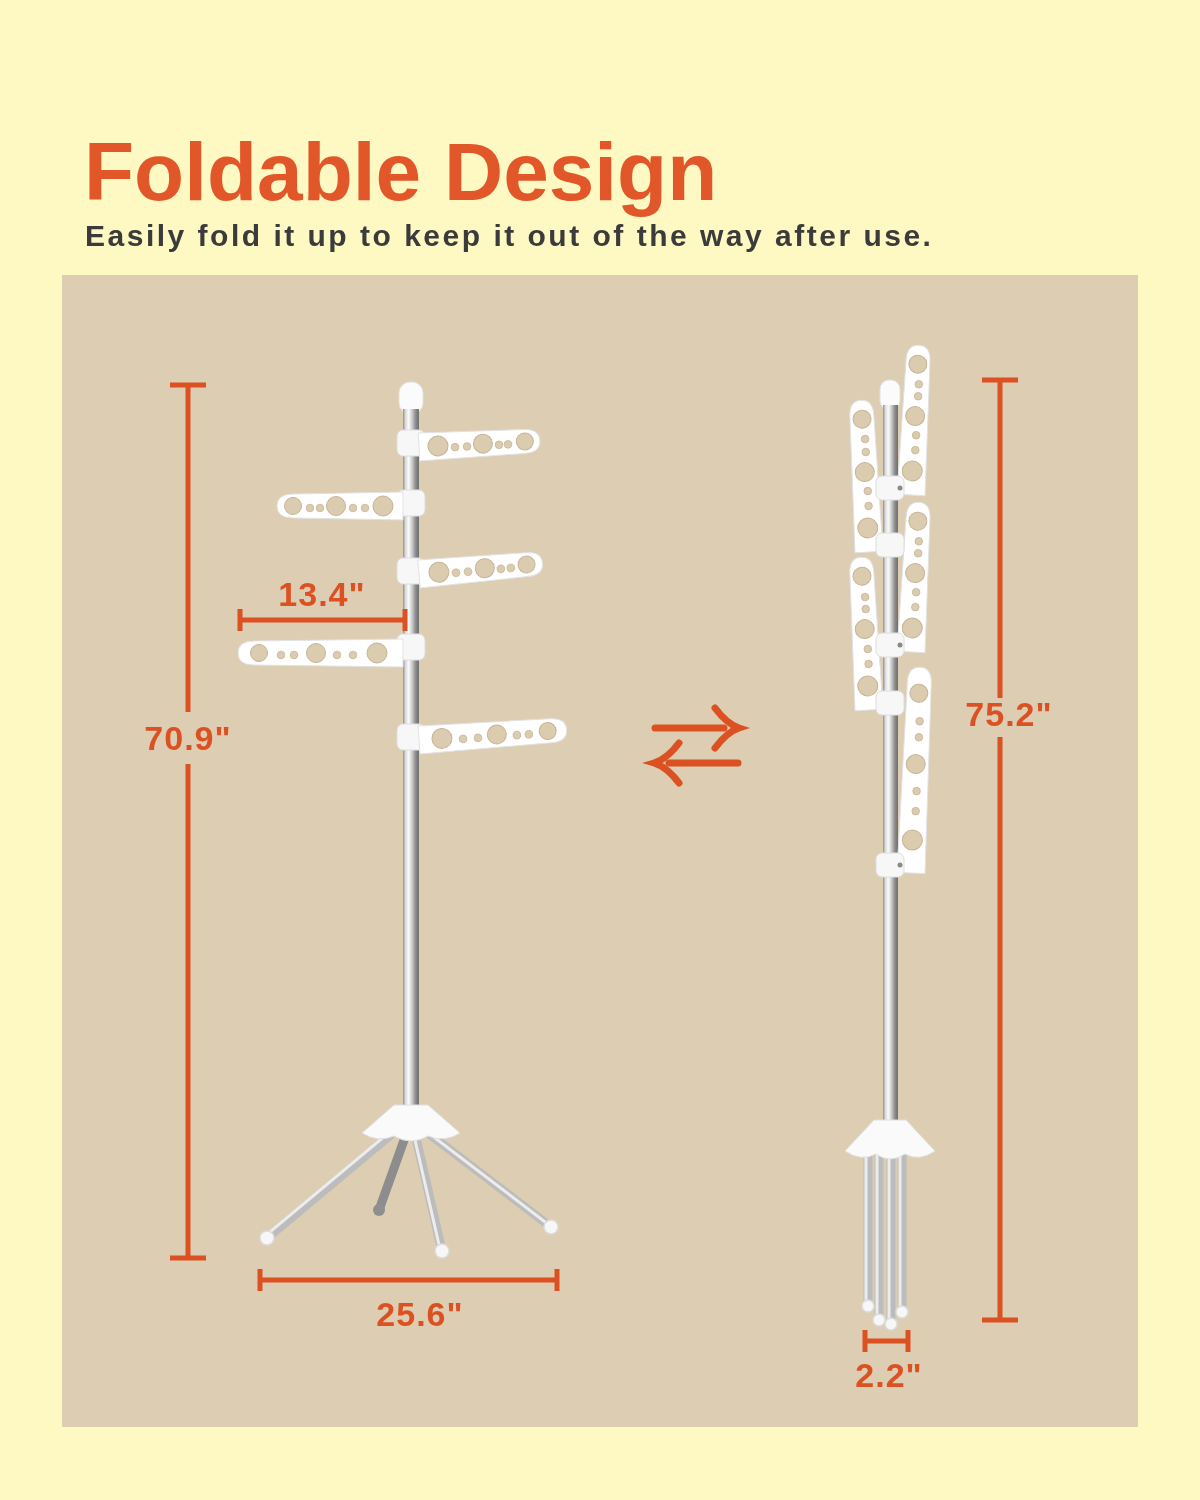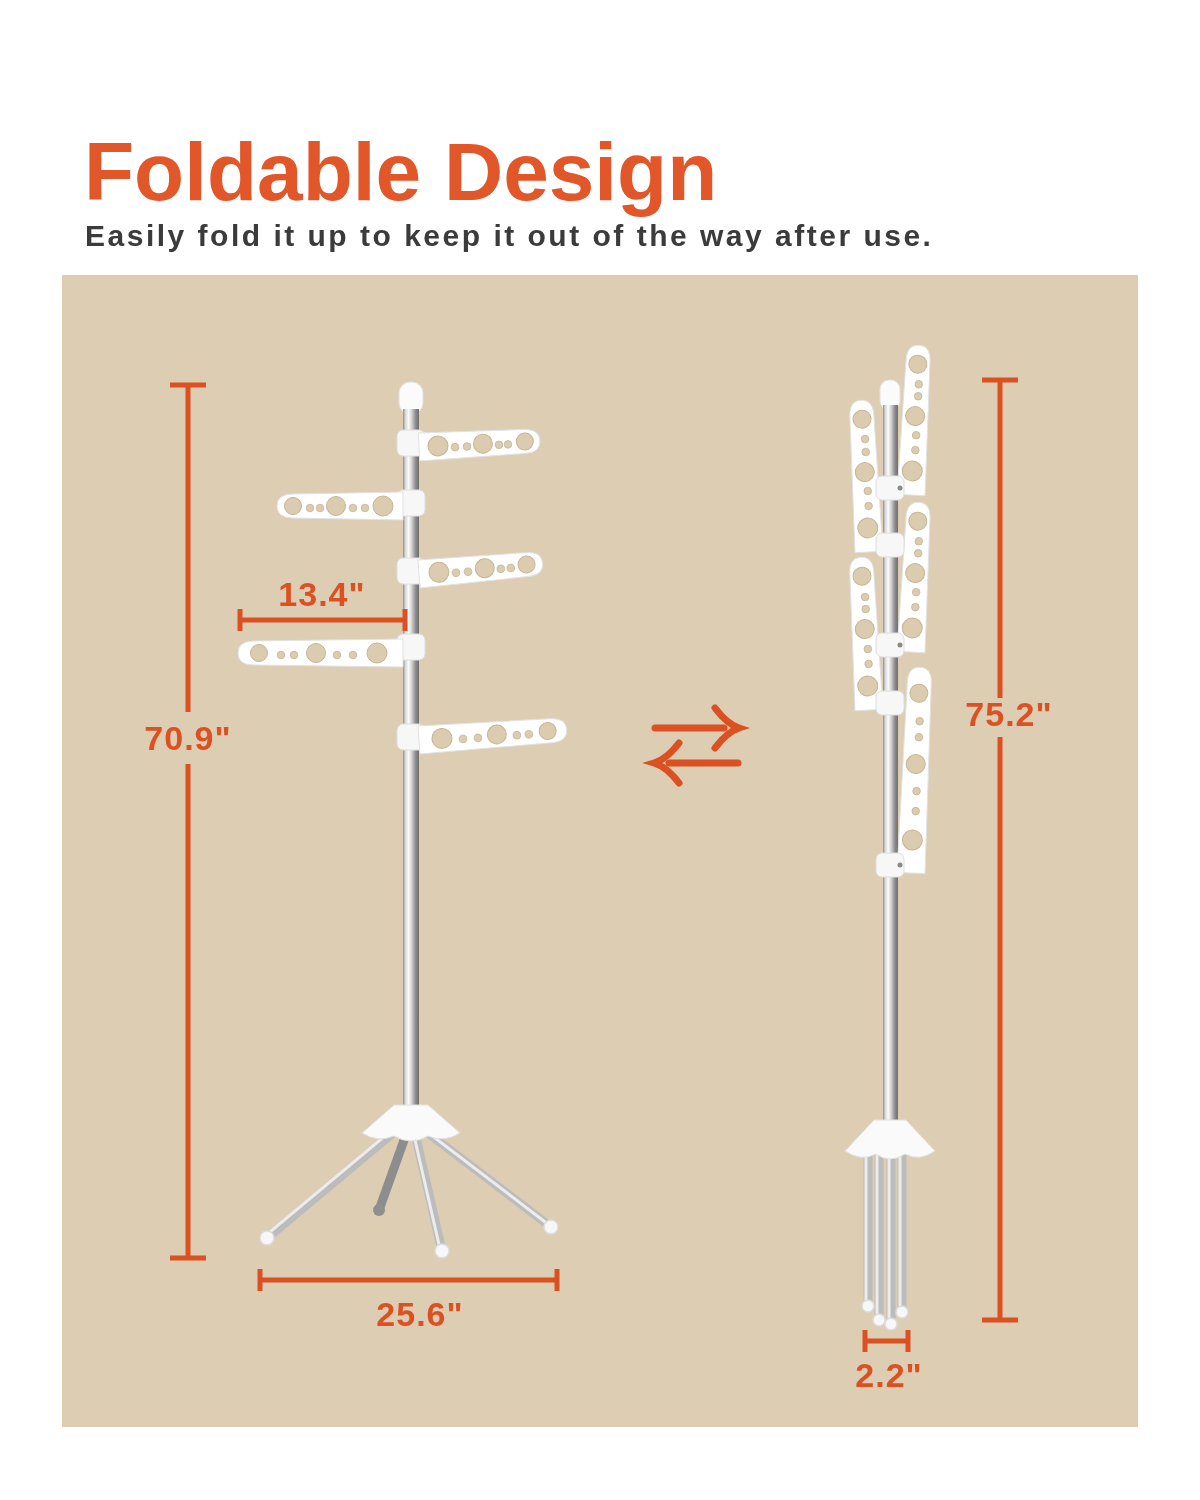--- a/index.html
+++ b/index.html
@@ -1,16 +1,16 @@
 <!DOCTYPE html>
 <html><head>
 <meta charset="utf-8">
 <style>
   html,body{margin:0;padding:0;background:#EDEBE6;}
-  .canvas{position:relative;width:1200px;height:1500px;background:#ffffff;overflow:hidden;
+  .canvas{position:relative;width:1200px;height:1500px;background:#fef9c3;overflow:hidden;
           font-family:"Liberation Sans",sans-serif;}
   .title{position:absolute;left:84px;top:76px;font-size:82px;line-height:1;font-weight:700;
          color:#E2572A;letter-spacing:0px;white-space:nowrap;}
   .subtitle{position:absolute;left:85px;top:188px;font-size:30px;line-height:1.2;font-weight:700;
             color:#3B3B3B;letter-spacing:2.5px;white-space:nowrap;}
   .panel{position:absolute;left:62px;top:275px;width:1076px;height:1152px;background:#DCCDB3;}
   svg{display:block;}
   .dim-line{stroke:#DB5121;stroke-width:5;fill:none;}
   .dim-label{font-family:"Liberation Sans",sans-serif;font-size:34px;font-weight:700;
              fill:#DC5122;letter-spacing:1px;}

